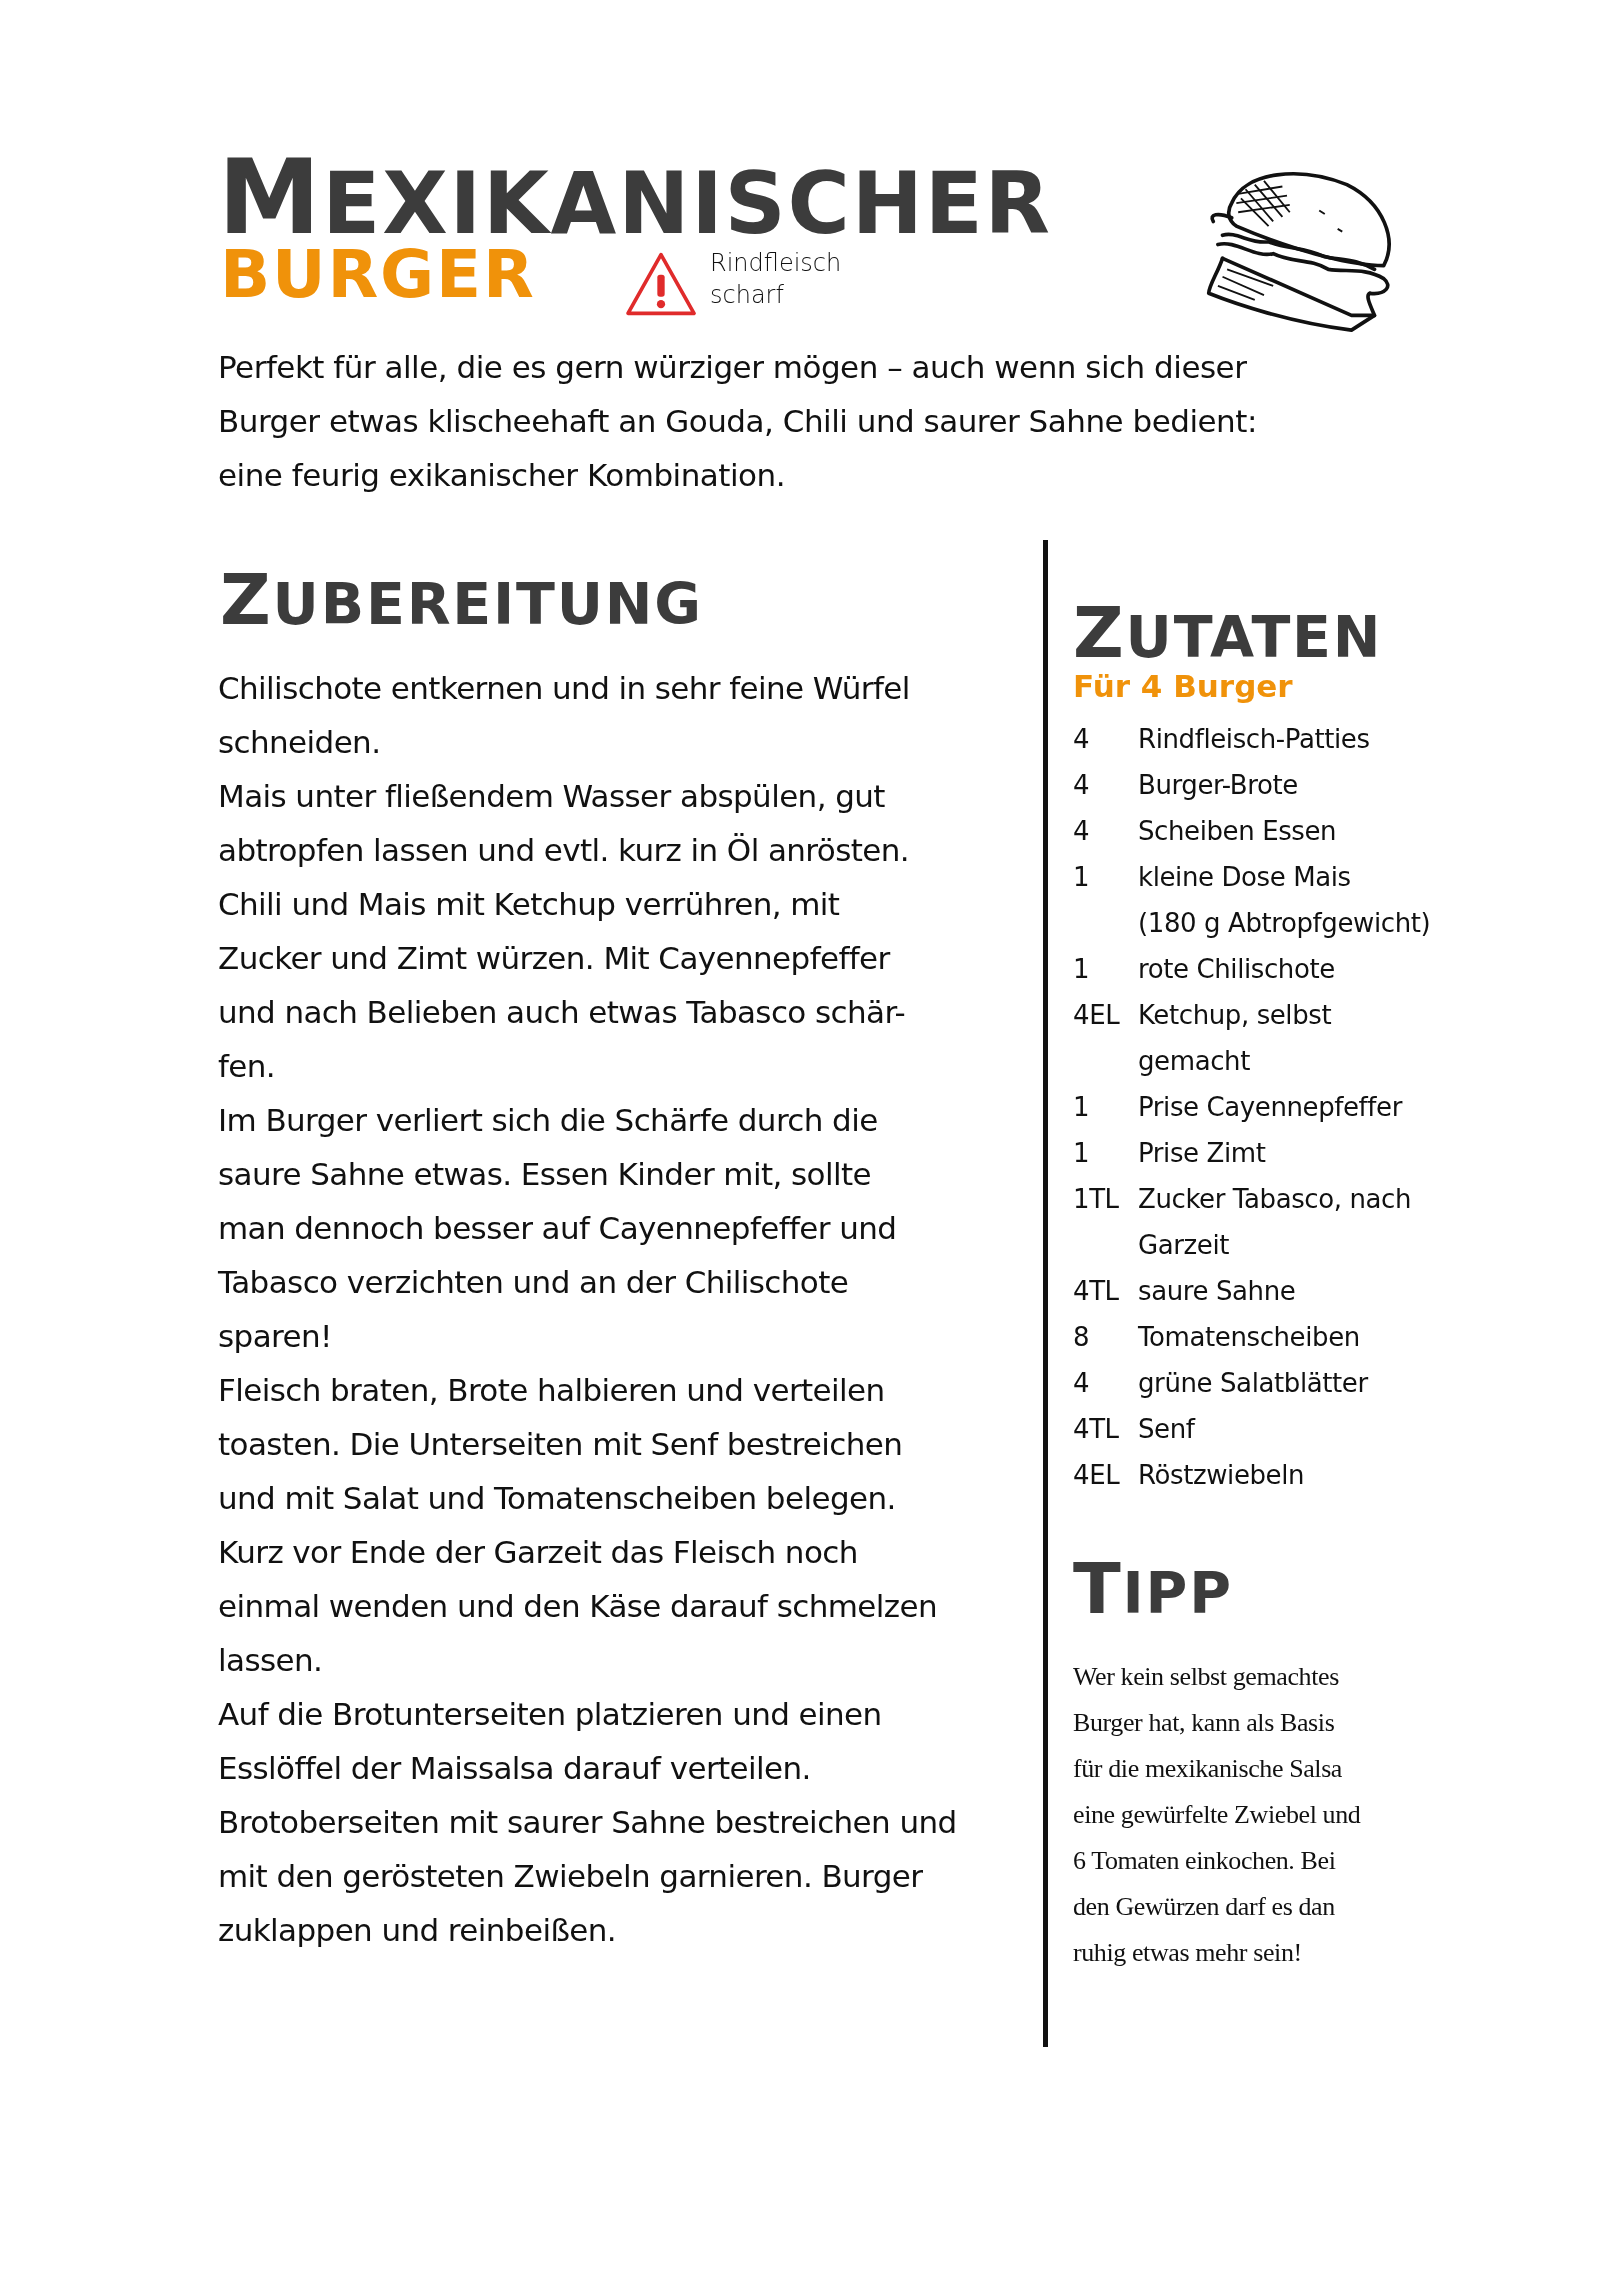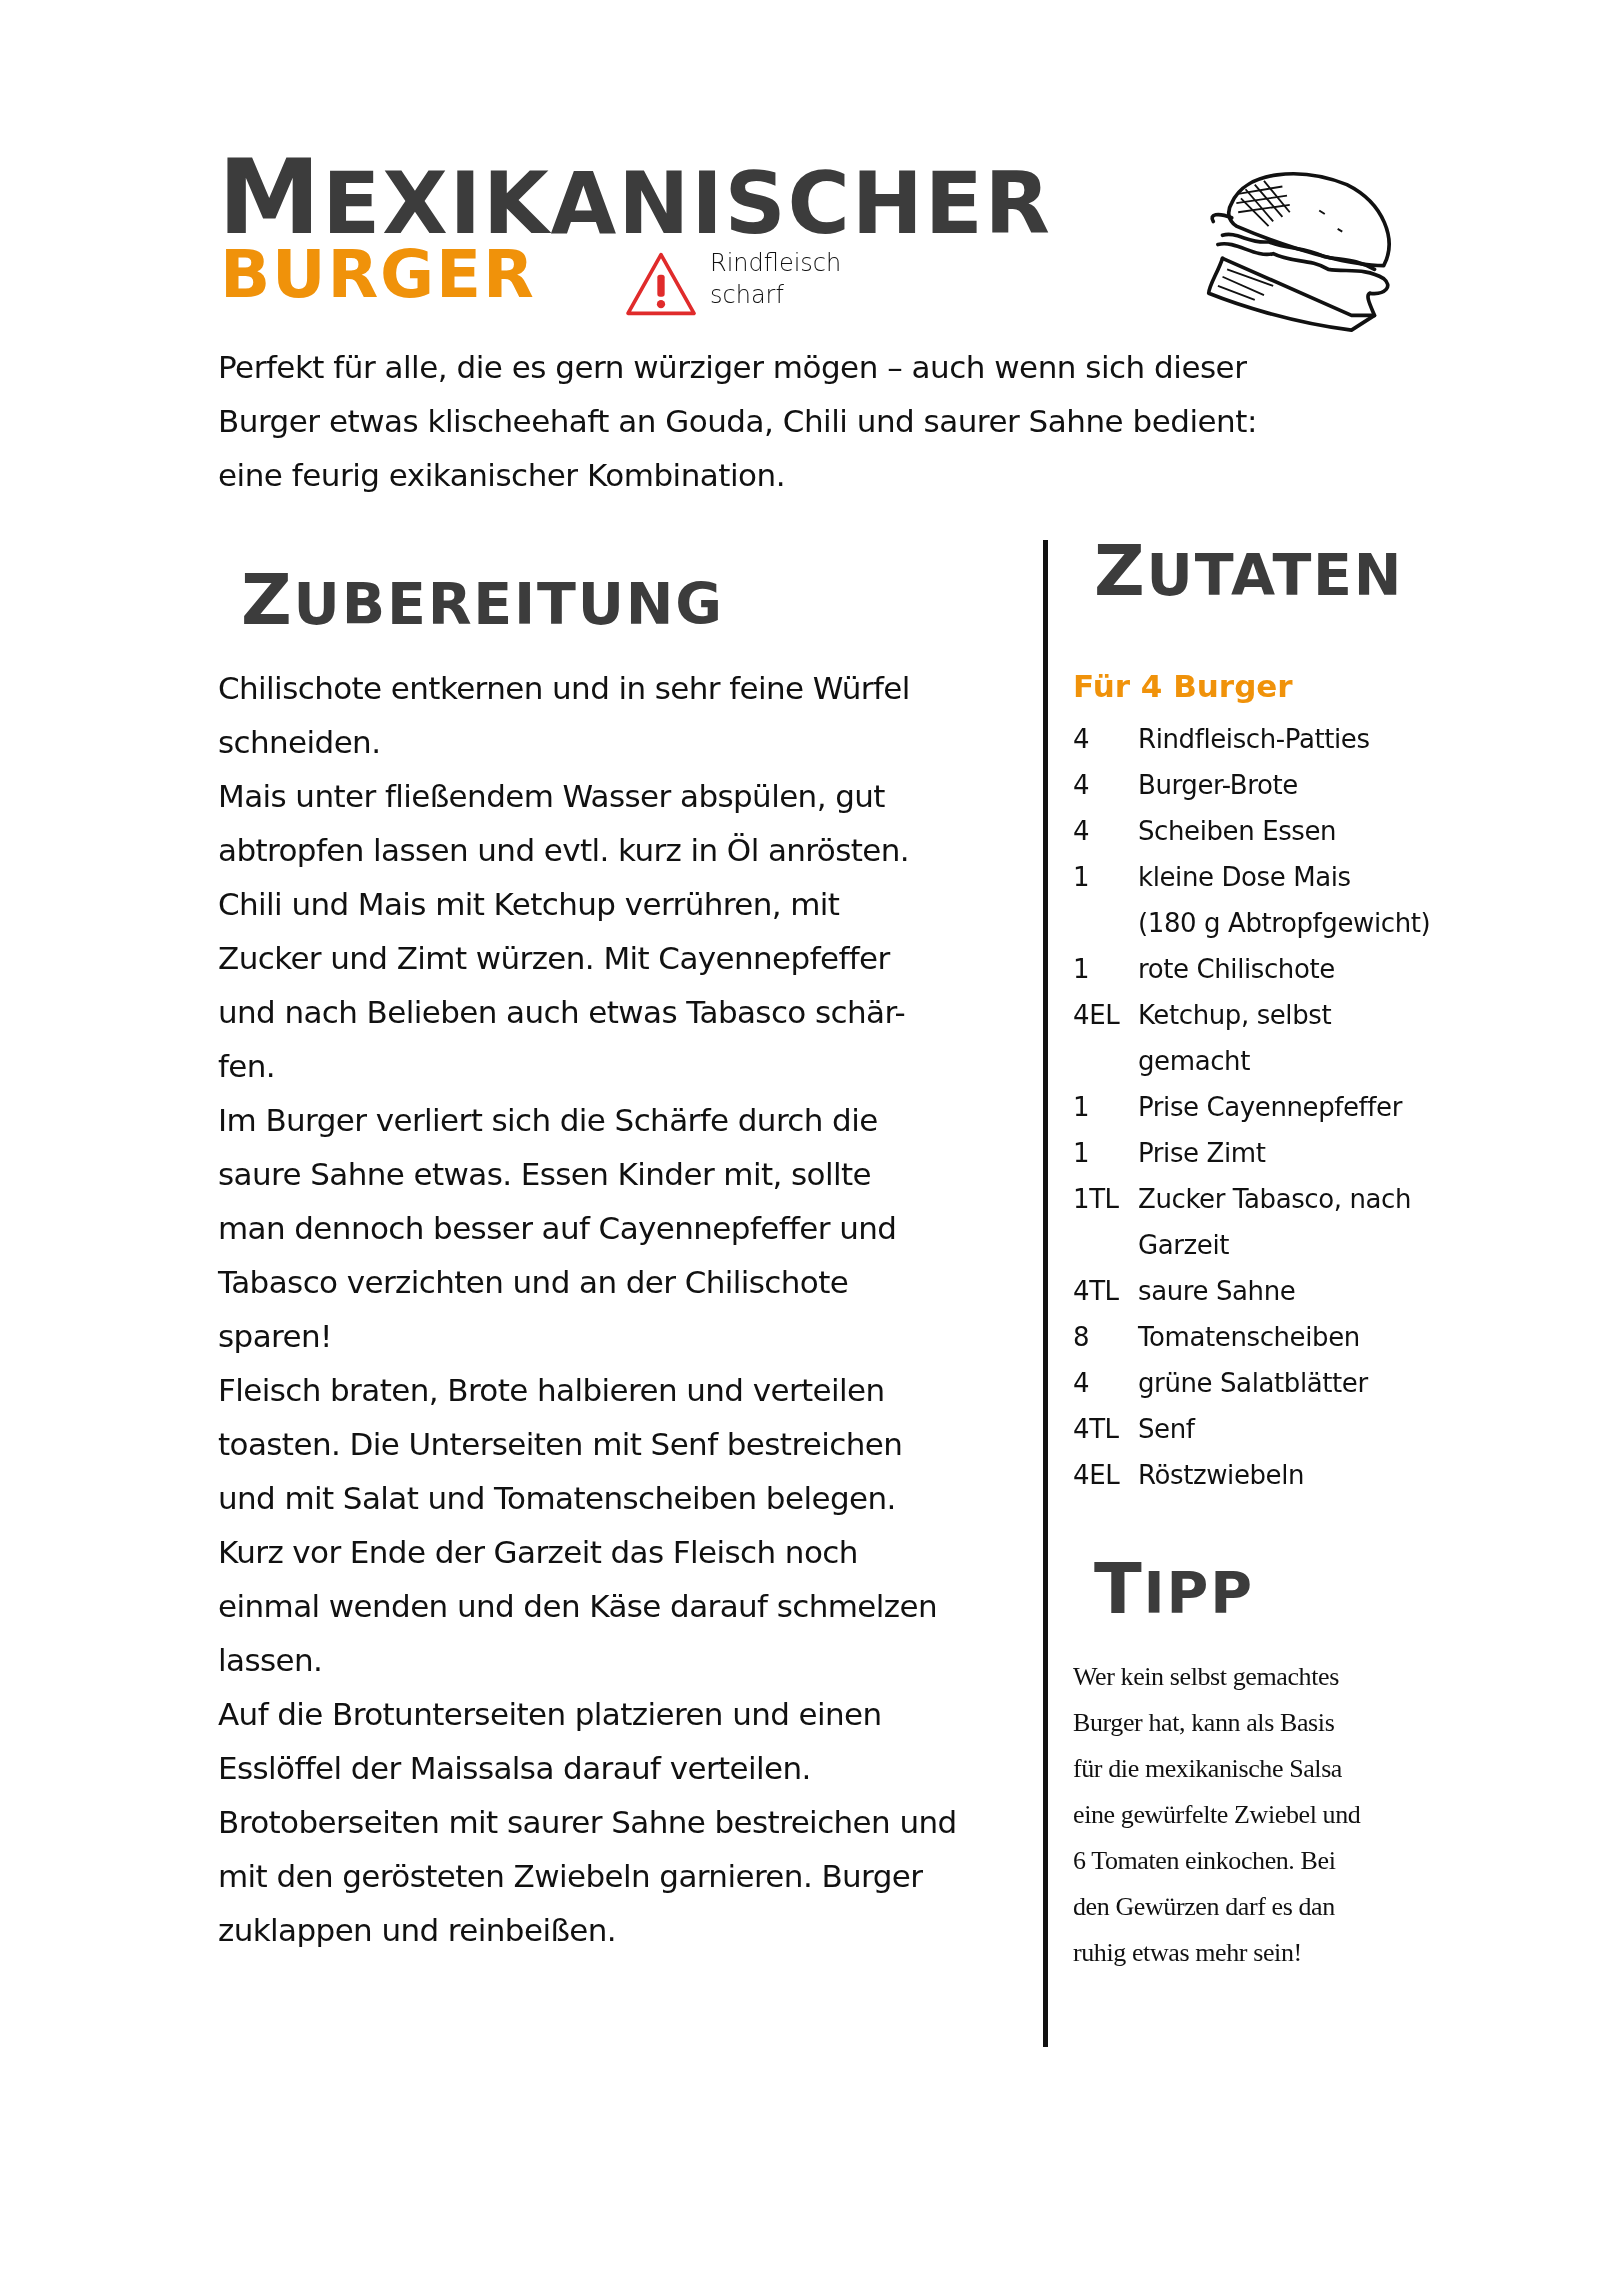--- a/index.html
+++ b/index.html
@@ -30,25 +30,25 @@
     .intro {
       position: absolute; left: 218px; top: 340px; width: 1200px;
       font-family: "DejaVu Sans", sans-serif; font-size: 31px; line-height: 54px; color: #111;
       letter-spacing: -0.5px;
     }
     .intro span { display: block; white-space: nowrap; }
 
     .h-section {
       position: absolute;
       font-family: "DejaVu Sans", sans-serif; font-weight: 700;
-      color: #3c3c3c; text-transform: uppercase; line-height: 1; letter-spacing: 1.8px; margin-left: 21px;
+      color: #3c3c3c; text-transform: uppercase; line-height: 1; letter-spacing: 1.8px;
     }
     .h-zub { left: 220px; top: 565px; font-size: 57px; }
     .h-zub .cap, .h-zut .cap, .h-tipp .cap { font-size: 70px; }
-    .h-zut { left: 1073px; top: 536px; font-size: 57px; }
+    .h-zut { left: 1073px; top: 598px; font-size: 57px; }
     .h-tipp { left: 1073px; top: 1554px; font-size: 57px; }
 
     .steps {
       position: absolute; left: 218px; top: 661px; width: 812px;
       font-family: "DejaVu Sans", sans-serif; font-size: 31px; line-height: 54px; color: #111;
       letter-spacing: -0.6px;
     }
     .steps span { display: block; white-space: nowrap; }
 
     .divider { position: absolute; left: 1043px; top: 540px; width: 4.6px; height: 1507px; background: #111; }

